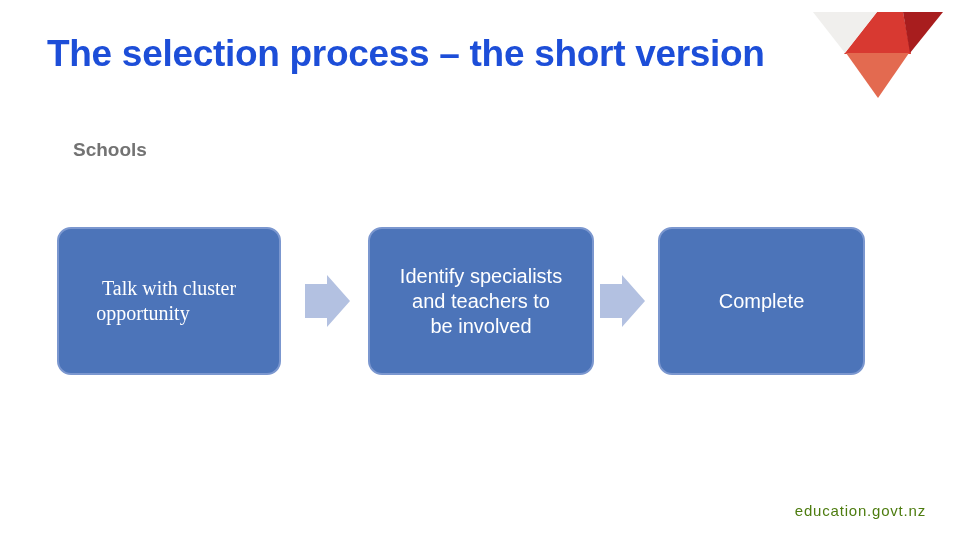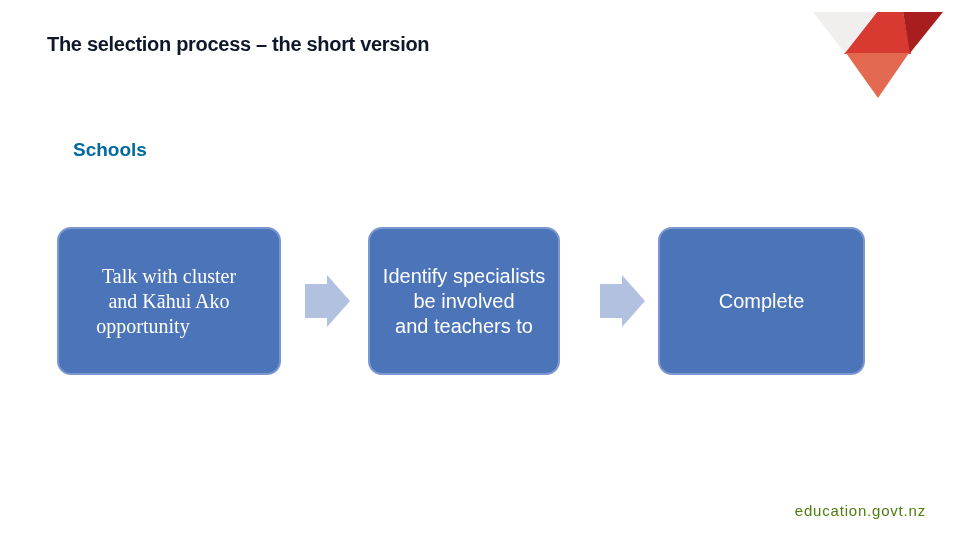--- a/index.html
+++ b/index.html
@@ -2,36 +2,36 @@
 <html><head>
 <meta charset="utf-8">
 <style>
   html,body{margin:0;padding:0;}
   body{
     width:960px;height:540px;position:relative;overflow:hidden;
     background:#ffffff;font-family:"Liberation Sans",sans-serif;
   }
   .slide-title{
     position:absolute;left:47px;top:33px;
-    font-size:20px;font-weight:bold;color:#0f172a;letter-spacing:-0.3px;
+    font-size:37px;font-weight:bold;color:#1d4ed8;letter-spacing:-0.3px;
     white-space:nowrap;
   }
   .subtitle{
     position:absolute;left:73px;top:139px;
-    font-size:19px;font-weight:bold;color:#0369a1;
+    font-size:19px;font-weight:bold;color:#737373;
   }
   .logo{position:absolute;left:810px;top:10px;width:136px;height:92px;}
   .process-box{
     position:absolute;top:227px;height:148px;box-sizing:border-box;
     background:#4c74b9;border:2px solid #7b97cf;border-radius:14px;
     display:flex;flex-direction:column;justify-content:center;align-items:center;
     color:#ffffff;font-size:20px;line-height:25px;text-align:center;
   }
   .box-1{left:57px;width:224px;font-family:Liberation Serif, serif;}
-  .box-2{left:368px;width:192px;}
+  .box-2{left:368px;width:226px;}
   .box-3{left:658px;width:207px;}
   .box-line{white-space:pre-wrap;display:block;}
   .shift-left{transform:translateX(-26px);}
   .flow-arrow{position:absolute;top:275px;width:45px;height:52px;}
   .arrow-1{left:305px;}
   .arrow-2{left:600px;}
   .footer-url{
     position:absolute;top:502px;right:34px;
     font-size:15px;color:#4d7c0f;letter-spacing:0.8px;
   }
@@ -45,32 +45,31 @@
   <polygon points="67,2 93,2 101,44 34,44" fill="#d83931"></polygon>
   <polygon points="3,2 67,2 35,43" fill="#f0efed"></polygon>
   <polygon points="93,2 133,2 100,43" fill="#a81d1e"></polygon>
   <polygon points="36,43 99,43 68,88" fill="#e36a50"></polygon>
 </svg>
 
 <div class="subtitle">Schools</div>
 
 <div class="process-box box-1">
   <span class="box-line">Talk with cluster</span>
-  <span class="box-line">and Kāhui Ako</span>
   <span class="box-line shift-left">opportunity</span>
 </div>
 
 <svg class="flow-arrow arrow-1" viewBox="0 0 45 52" xmlns="http://www.w3.org/2000/svg" aria-hidden="true">
   <polygon points="0,9 22,9 22,0 45,26 22,52 22,43 0,43" fill="#b3c1e1"></polygon>
 </svg>
 
 <div class="process-box box-2">
   <span class="box-line">Identify specialists</span>
+  <span class="box-line">and teachers to</span>
   <span class="box-line">be involved</span>
-  <span class="box-line">and teachers to</span>
 </div>
 
 <svg class="flow-arrow arrow-2" viewBox="0 0 45 52" xmlns="http://www.w3.org/2000/svg" aria-hidden="true">
   <polygon points="0,9 22,9 22,0 45,26 22,52 22,43 0,43" fill="#b3c1e1"></polygon>
 </svg>
 
 <div class="process-box box-3">
   <span class="box-line">Complete</span>
 </div>
 

